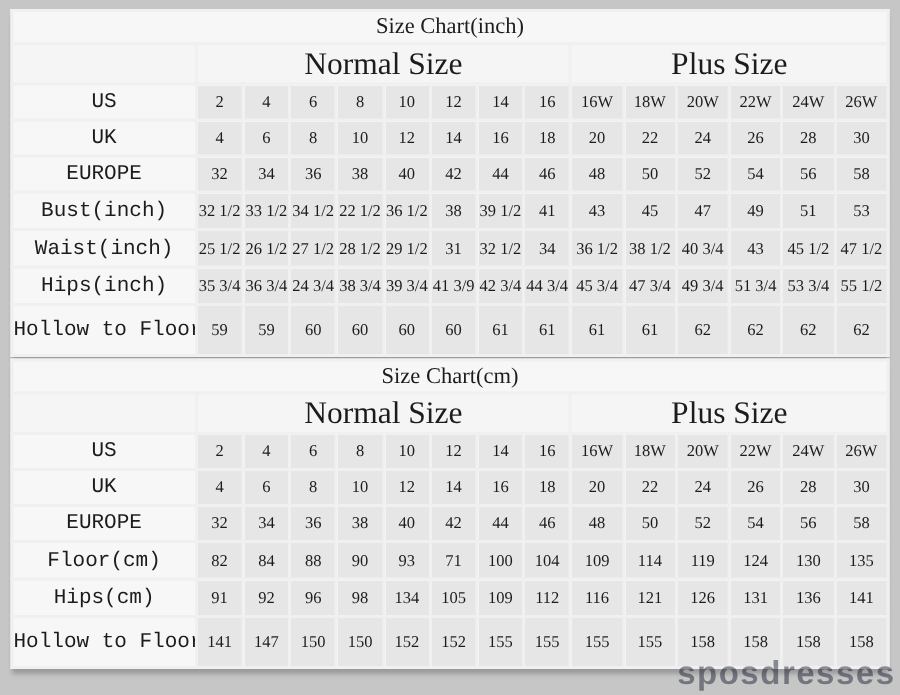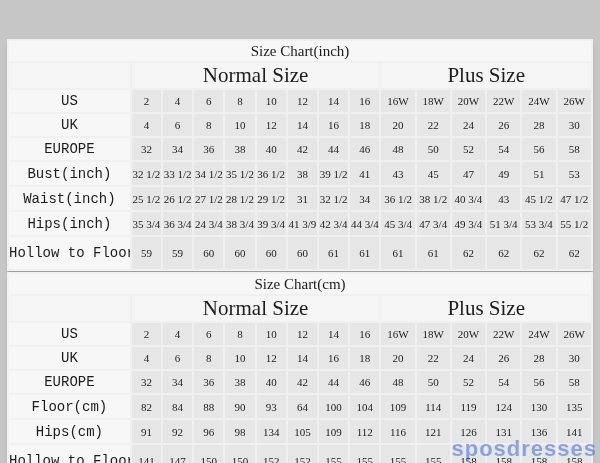--- a/index.html
+++ b/index.html
@@ -14,21 +14,20 @@
   .size-table-wrap{position:absolute;left:7px;width:586px;}
   .wrap-inch{top:6px;}
   .wrap-cm{top:239px;}
   table.size-table{
     width:586px;
     table-layout:fixed;
     border-collapse:collapse;
     background:#f7f7f7;
     border:1px solid #b9b9b9;
     box-shadow:0 4px 3px -1px rgba(0,0,0,0.22);
-    margin-top:33px;
   }
   col.c-label{width:122px;}
   col.c-n{width:31px;}
   col.c-p{width:35px;}
   td{
     border:2px solid #f0f0f0;
     text-align:center;
     vertical-align:middle;
     color:#1c1c1c;
     padding:0;
@@ -60,21 +59,21 @@
   tr.r-meas{height:25px;}
   tr.r-tall{height:34px;}
   .watermark{
     position:absolute;
     right:3px;
     bottom:1px;
     font-family:"Liberation Sans", sans-serif;
     font-weight:bold;
     font-size:22px;
     letter-spacing:1px;
-    color:#1d4ed8;
+    color:#0f172a;
     opacity:0.45;
     pointer-events:none;
   }
 </style>
 </head>
 <body>
 
 <div class="page">
 
   <div class="size-table-wrap wrap-inch">
@@ -154,21 +153,21 @@
             <td class="data-cell">52</td>
             <td class="data-cell">54</td>
             <td class="data-cell">56</td>
             <td class="data-cell">58</td>
           </tr>
           <tr class="r-meas">
             <td class="label-cell">Bust(inch)</td>
             <td class="data-cell">32 1/2</td>
             <td class="data-cell">33 1/2</td>
             <td class="data-cell">34 1/2</td>
-            <td class="data-cell">35 1/2</td>
+            <td class="data-cell">22 1/2</td>
             <td class="data-cell">36 1/2</td>
             <td class="data-cell">38</td>
             <td class="data-cell">39 1/2</td>
             <td class="data-cell">41</td>
             <td class="data-cell">43</td>
             <td class="data-cell">45</td>
             <td class="data-cell">47</td>
             <td class="data-cell">49</td>
             <td class="data-cell">51</td>
             <td class="data-cell">53</td>
@@ -307,21 +306,21 @@
             <td class="data-cell">56</td>
             <td class="data-cell">58</td>
           </tr>
           <tr class="r-meas">
             <td class="label-cell">Floor(cm)</td>
             <td class="data-cell">82</td>
             <td class="data-cell">84</td>
             <td class="data-cell">88</td>
             <td class="data-cell">90</td>
             <td class="data-cell">93</td>
-            <td class="data-cell">64</td>
+            <td class="data-cell">71</td>
             <td class="data-cell">100</td>
             <td class="data-cell">104</td>
             <td class="data-cell">109</td>
             <td class="data-cell">114</td>
             <td class="data-cell">119</td>
             <td class="data-cell">124</td>
             <td class="data-cell">130</td>
             <td class="data-cell">135</td>
           </tr>
           <tr class="r-meas">

